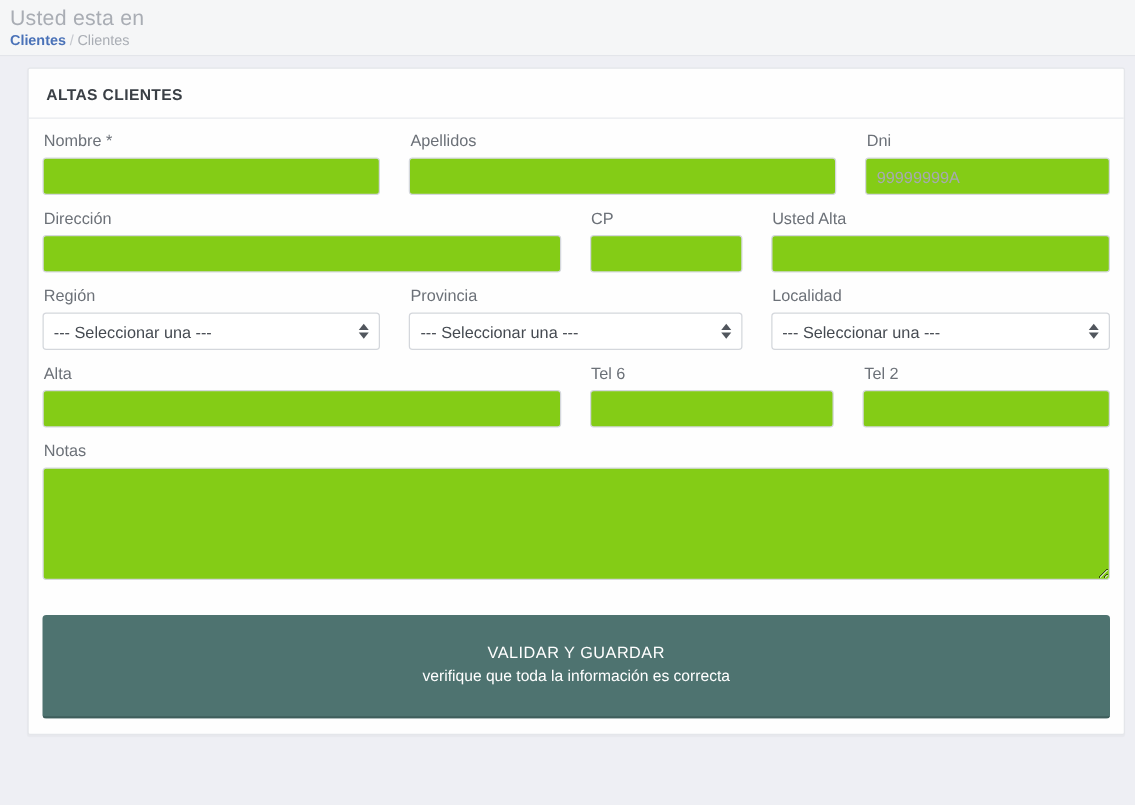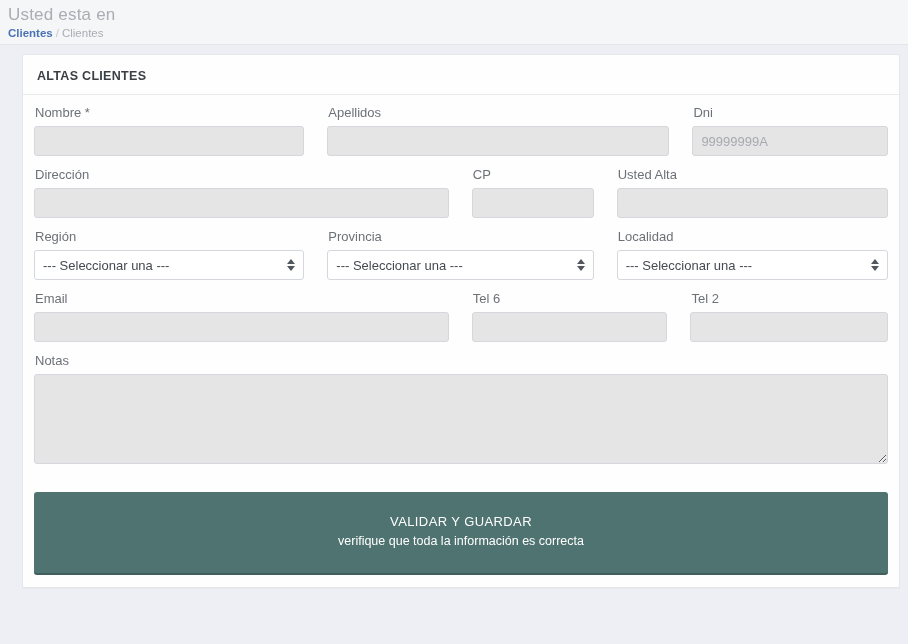--- a/index.html
+++ b/index.html
@@ -99,21 +99,21 @@
 
   input.ftext,
   textarea.ftext {
     display: block;
     width: 100%;
     height: 30px;
     padding: 4px 8px;
     font-family: "Liberation Sans", sans-serif;
     font-size: 13px;
     color: #454a51;
-    background: #e5e5e5;
+    background: #84cc16;
     border: 1px solid #d4d7dc;
     border-radius: 3px;
     outline: none;
   }
   input.ftext::placeholder,
   textarea.ftext::placeholder { color: #a6aab0; }
 
   textarea.ftext {
     height: 90px;
     resize: vertical;
@@ -277,21 +277,21 @@
             <span class="select-arrows">
                 <i class="up"></i>
                 <i class="down"></i>
               </span>
           </div>
         </div>
       </div>
 
       <div class="row">
         <div class="field" style="width:422px;">
-          <label class="flabel">Email</label>
+          <label class="flabel">Alta</label>
           <input class="ftext" type="text" value="" style="">
         </div>
         <div class="field" style="width:199px;">
           <label class="flabel">Tel 6</label>
           <input class="ftext" type="text" value="" style="">
         </div>
         <div class="field" style="width:201px;">
           <label class="flabel">Tel 2</label>
           <input class="ftext" type="text" value="" style="">
         </div>

